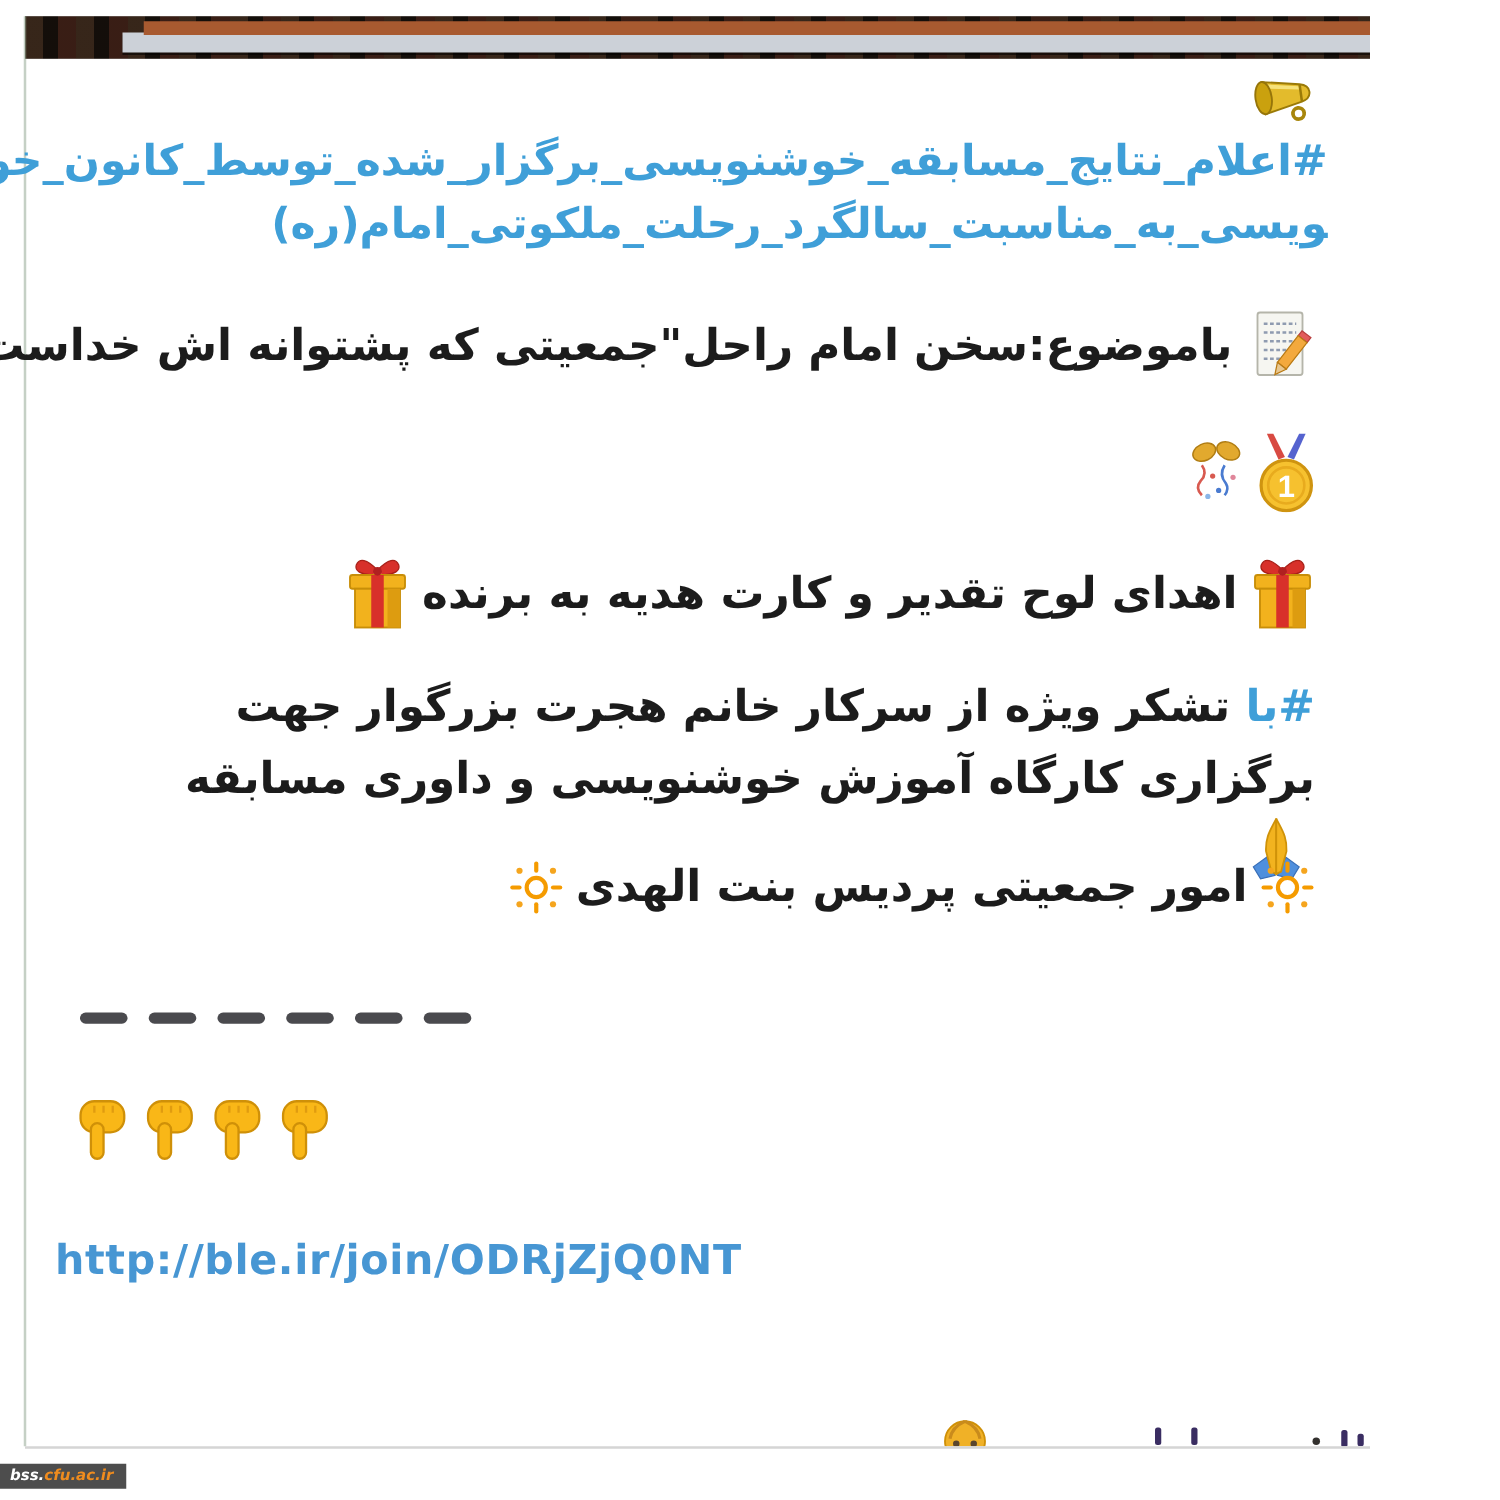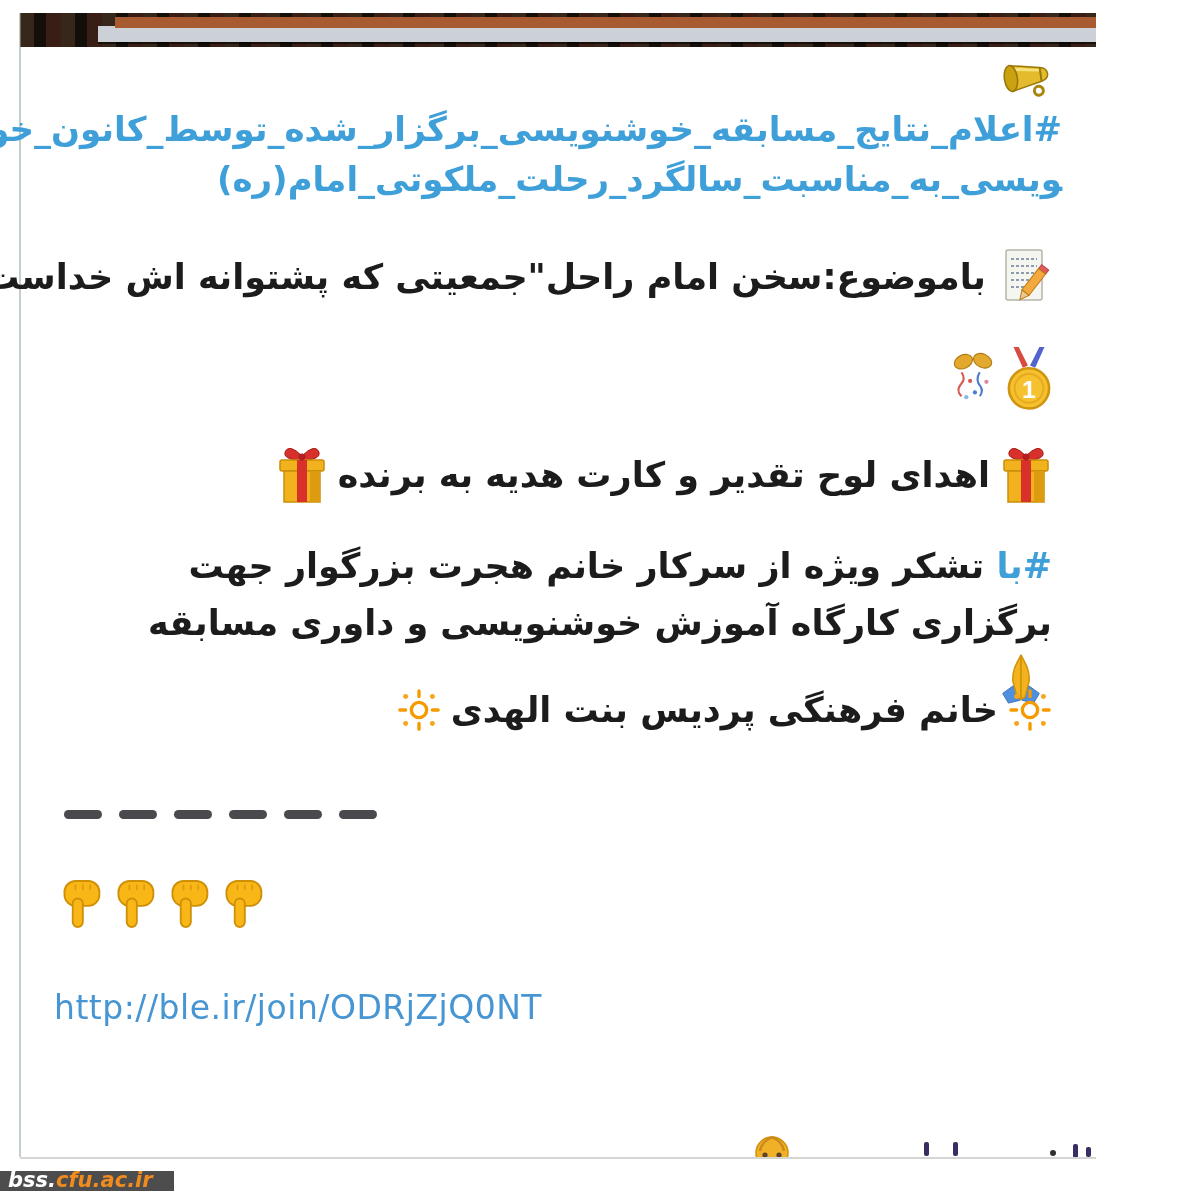--- a/index.html
+++ b/index.html
@@ -23,43 +23,43 @@
   
   .row{position:absolute;right:44px;display:flex;direction:rtl;align-items:center;gap:10px;
        color:var(--body-text,#1c1c1c);font-size:35px;font-weight:700;white-space:nowrap;}
   .row svg{flex:0 0 auto;}
   .hashtag-block{position:absolute;right:34px;top:104px;width:1122px;direction:rtl;text-align:right;
        color:var(--hashtag-blue,#3f9fd8);font-size:34px;font-weight:700;line-height:50px;overflow-wrap:anywhere;}
   .para{position:absolute;right:44px;top:538px;width:942px;direction:rtl;text-align:right;
        color:var(--body-text,#1c1c1c);font-size:35px;font-weight:700;line-height:57px;}
   .para .blue{color:var(--hashtag-blue,#3f9fd8);text-decoration:none;cursor:pointer;}
   .para svg{vertical-align:-14px;margin-right:4px;}
-  .url-link{position:absolute;left:54px;top:988px;direction:ltr;color:var(--link-blue,#4796d3);
-       font-size:33px;font-weight:400;text-decoration:none;cursor:pointer;letter-spacing:.5px;}
+  .url-link{position:absolute;left:44px;top:988px;direction:ltr;color:var(--link-blue,#4796d3);
+       font-size:33px;font-weight:700;text-decoration:none;cursor:pointer;letter-spacing:.5px;}
 
   
   .dashes{position:absolute;left:64px;top:810px;display:flex;gap:17px;}
   .dash{width:38px;height:9px;border-radius:4.5px;background:var(--dash-color,#4a4a4e);}
 
   
   .pointers{position:absolute;left:58px;top:876px;display:flex;gap:8px;}
 
   
   .preview-clip{position:absolute;left:20px;top:1136px;width:1160px;height:21px;overflow:hidden;}
   .preview-clip .abs{position:absolute;top:0;}
   .letter-top{position:absolute;width:5px;height:14px;border-radius:2px;background:#3a2d62;top:6px;}
   .letter-top.t1{left:904px;}
   .letter-top.t2{left:933px;}
   .letter-top.t3{left:1053px;top:8px;}
   .letter-top.t4{left:1066px;height:10px;top:11px;}
   .letter-dot{position:absolute;width:6px;height:6px;border-radius:50%;background:#33302e;left:1030px;top:14px;}
 
   
   .badge{position:absolute;left:0;top:1171px;background:var(--badge-bg,#4d4d4d);color:#fff;
-        font-style:italic;font-weight:700;font-size:21px;padding:1px 21px 3px 8px;line-height:16px;}
+        font-style:italic;font-weight:700;font-size:12px;padding:1px 10px 3px 8px;line-height:16px;}
   .badge .orange{color:var(--badge-orange,#f08c1e);}
 </style>
 </head>
 <body>
 
 <div class="page">
 
   <div class="photo-strip">
     <div class="noise"></div>
     <div class="band-light"></div>
@@ -163,21 +163,21 @@
           <path d="M3 23 h6"></path>
           <path d="M37 23 h6"></path>
       </g>
       <g fill="#f5a51e">
         <circle cx="9" cy="9" r="2.6"></circle>
           <circle cx="37" cy="9" r="2.6"></circle>
         <circle cx="9" cy="37" r="2.6"></circle>
           <circle cx="37" cy="37" r="2.6"></circle>
       </g>
     </svg>
-    <span>خانم فرهنگی پردیس بنت الهدی</span>
+    <span>امور جمعیتی پردیس بنت الهدی</span>
     <svg width="44" height="44" viewBox="0 0 46 46">
       <circle cx="23" cy="23" r="8" fill="none" stroke="#f59b00" stroke-width="3.5"></circle>
       <g stroke="#f59b00" stroke-width="3.5" stroke-linecap="round">
         <path d="M23 3 v6"></path>
           <path d="M23 37 v6"></path>
           <path d="M3 23 h6"></path>
           <path d="M37 23 h6"></path>
       </g>
       <g fill="#f5a51e">
         <circle cx="9" cy="9" r="2.6"></circle>

